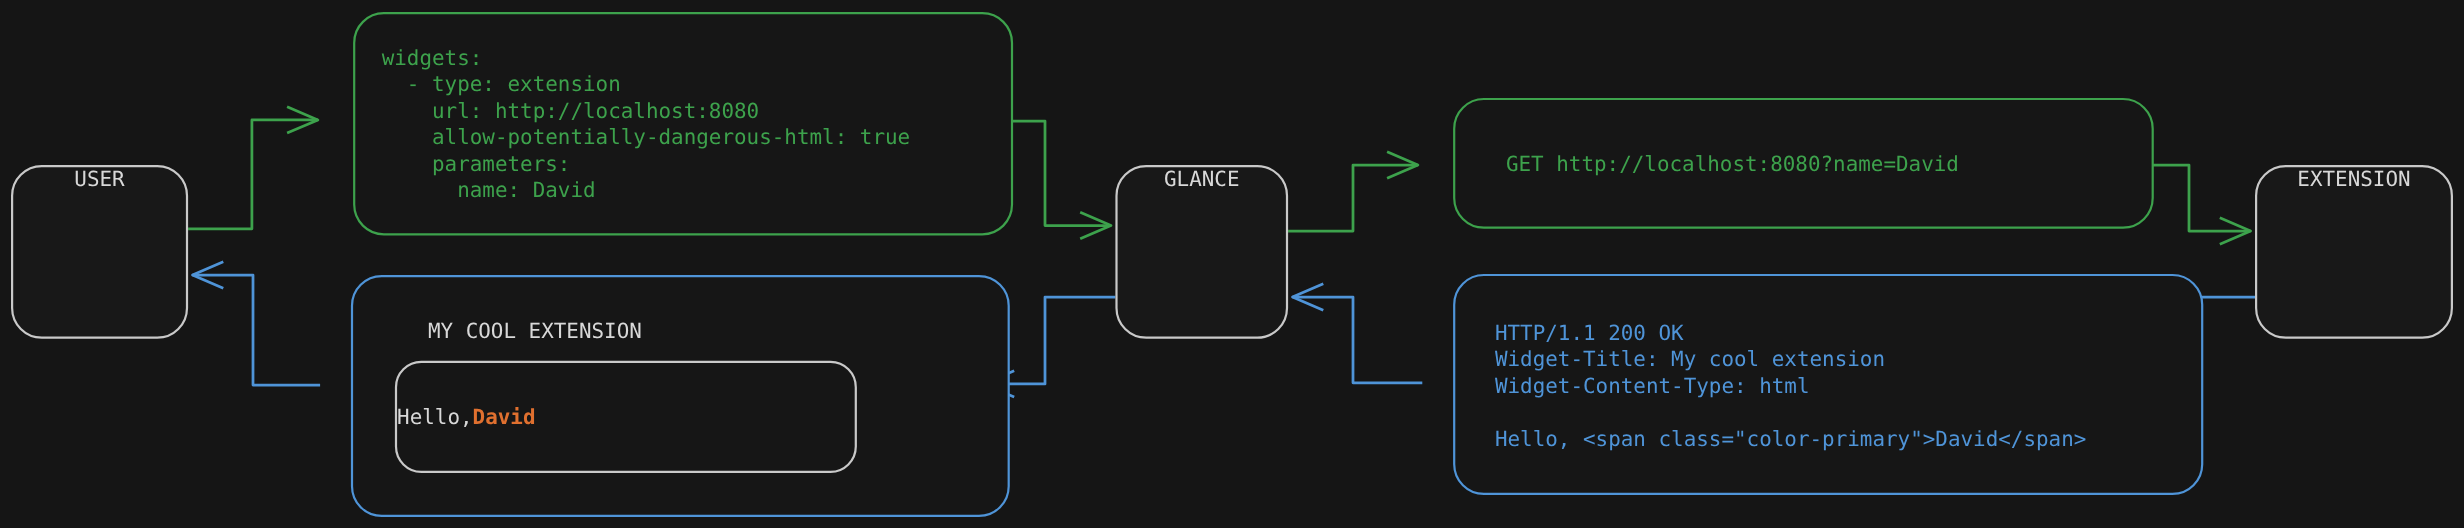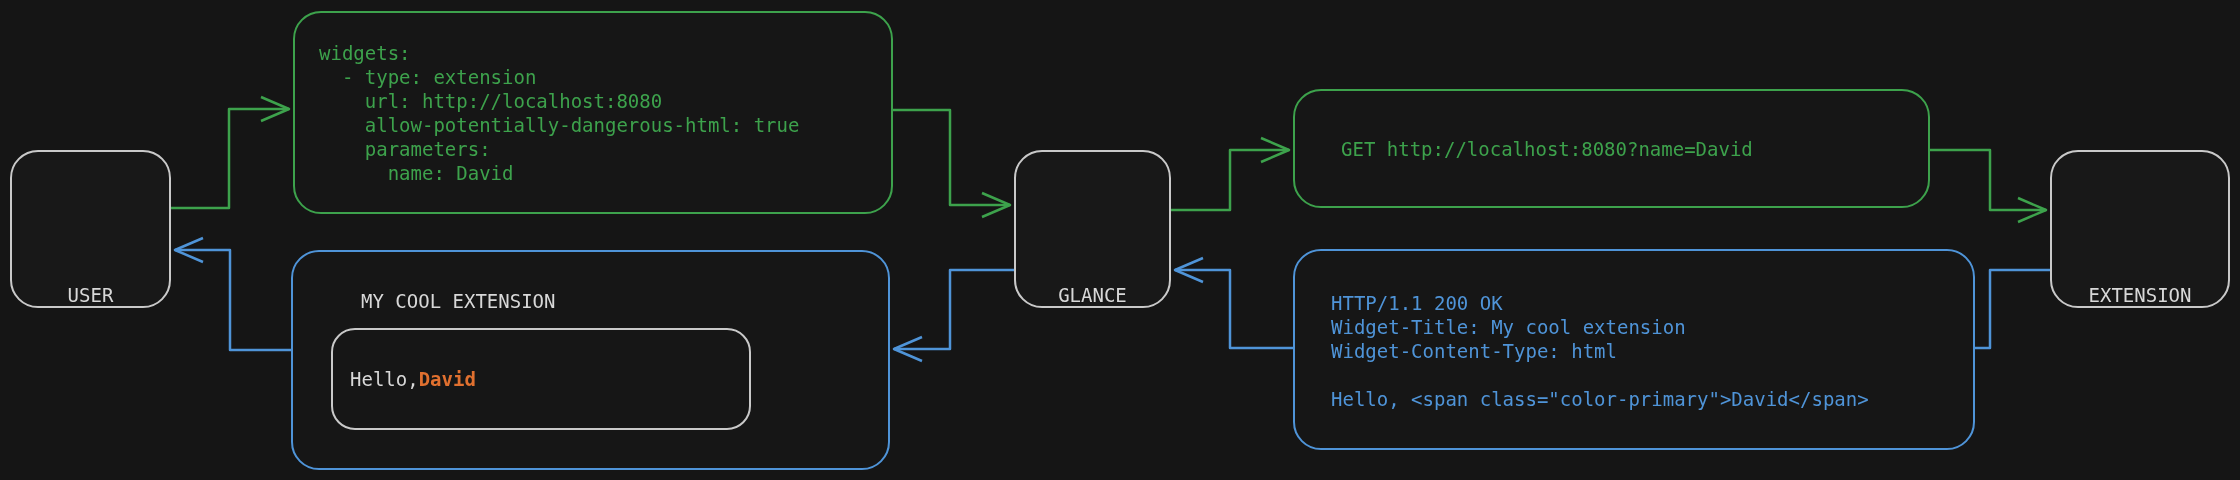--- a/index.html
+++ b/index.html
@@ -3,37 +3,37 @@
 <meta charset="utf-8">
 <style>
   html,body{margin:0;padding:0;background:#151515;}
   .canvas{
     position:relative;width:2240px;height:480px;background:#151515;
     font-family:"DejaVu Sans Mono","Liberation Mono",monospace;overflow:hidden;
   }
   .edges{position:absolute;left:0;top:0;}
   .node{
     position:absolute;border:2.5px solid #c9c9c9;border-radius:28px;
-    display:flex;align-items:flex-end;justify-content:center;
+    display:flex;align-items:flex-start;justify-content:center;
     color:var(--white);font-size:19px;background:#181818;box-sizing:border-box;
   }
-  .codebox{position:absolute;border-radius:28px;box-sizing:border-box;background:#161616;}
+  .codebox{position:absolute;border-radius:28px;box-sizing:border-box;background:#161616;margin-left:28px;}
   .codebox.green{border:2.5px solid var(--green);color:var(--green);}
   .codebox.blue{border:2.5px solid var(--blue);color:var(--blue);}
   .codebox pre{margin:0;font-family:inherit;font-size:19px;line-height:24px;}
   #config-box pre{padding:28px 10px 0 24px;}
   #request-box{display:flex;align-items:center;}
   #request-box pre{padding-left:46px;}
   #response-box pre{padding:40px 10px 0 36px;}
   #widget-box{color:var(--white);}
   .widget-title{margin:38px 0 0 56px;font-size:19px;color:var(--white);padding-left:12px;}
   .widget-inner{
     position:absolute;left:38px;top:76px;width:420px;height:102px;
     border:2px solid #c9c9c9;border-radius:24px;box-sizing:border-box;
-    display:flex;align-items:center;padding-left:17px;font-size:19px;
+    display:flex;align-items:center;padding-left:0;font-size:19px;
   }
   .greet-prefix{color:var(--white);}
   .greet-name{color:var(--orange);font-weight:bold;}
   
   #user-node{left:10px;top:150px;width:161px;height:158px;}
   #glance-node{left:1014px;top:150px;width:157px;height:158px;}
   #extension-node{left:2050px;top:150px;width:180px;height:158px;}
   
   #config-box{left:293px;top:11px;width:600px;height:203px;}
   #request-box{left:1293px;top:89px;width:637px;height:119px;}

